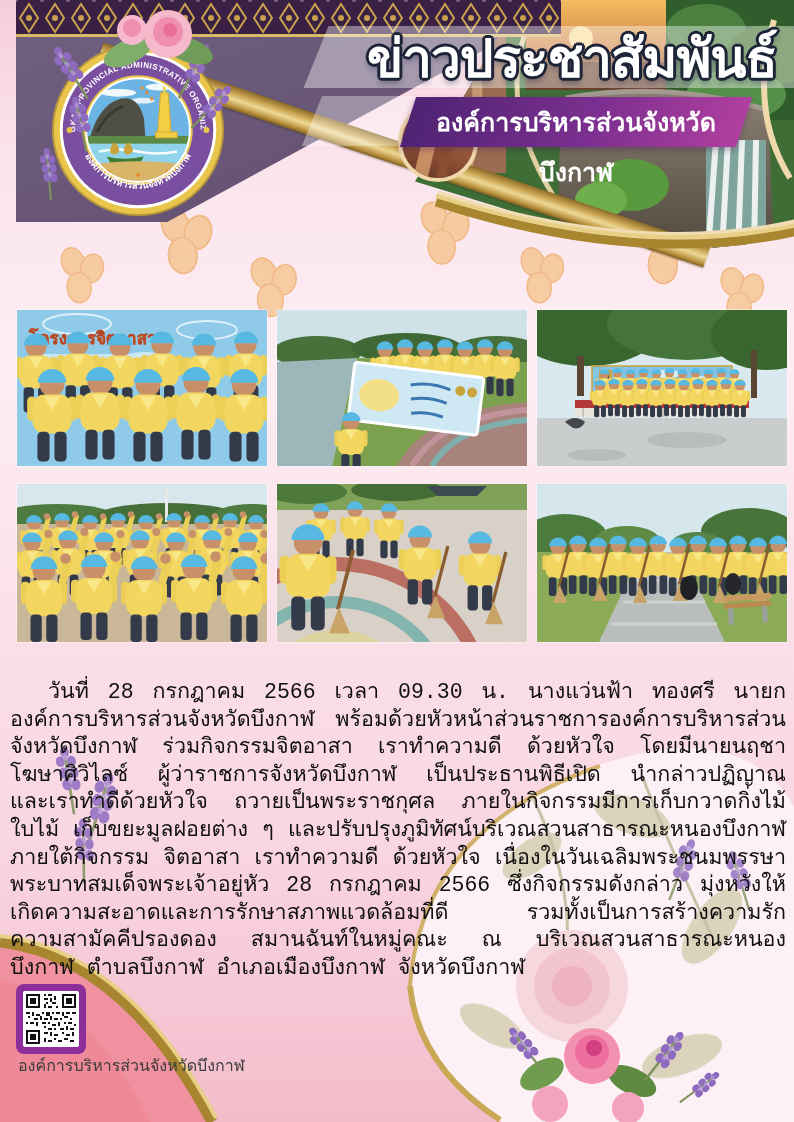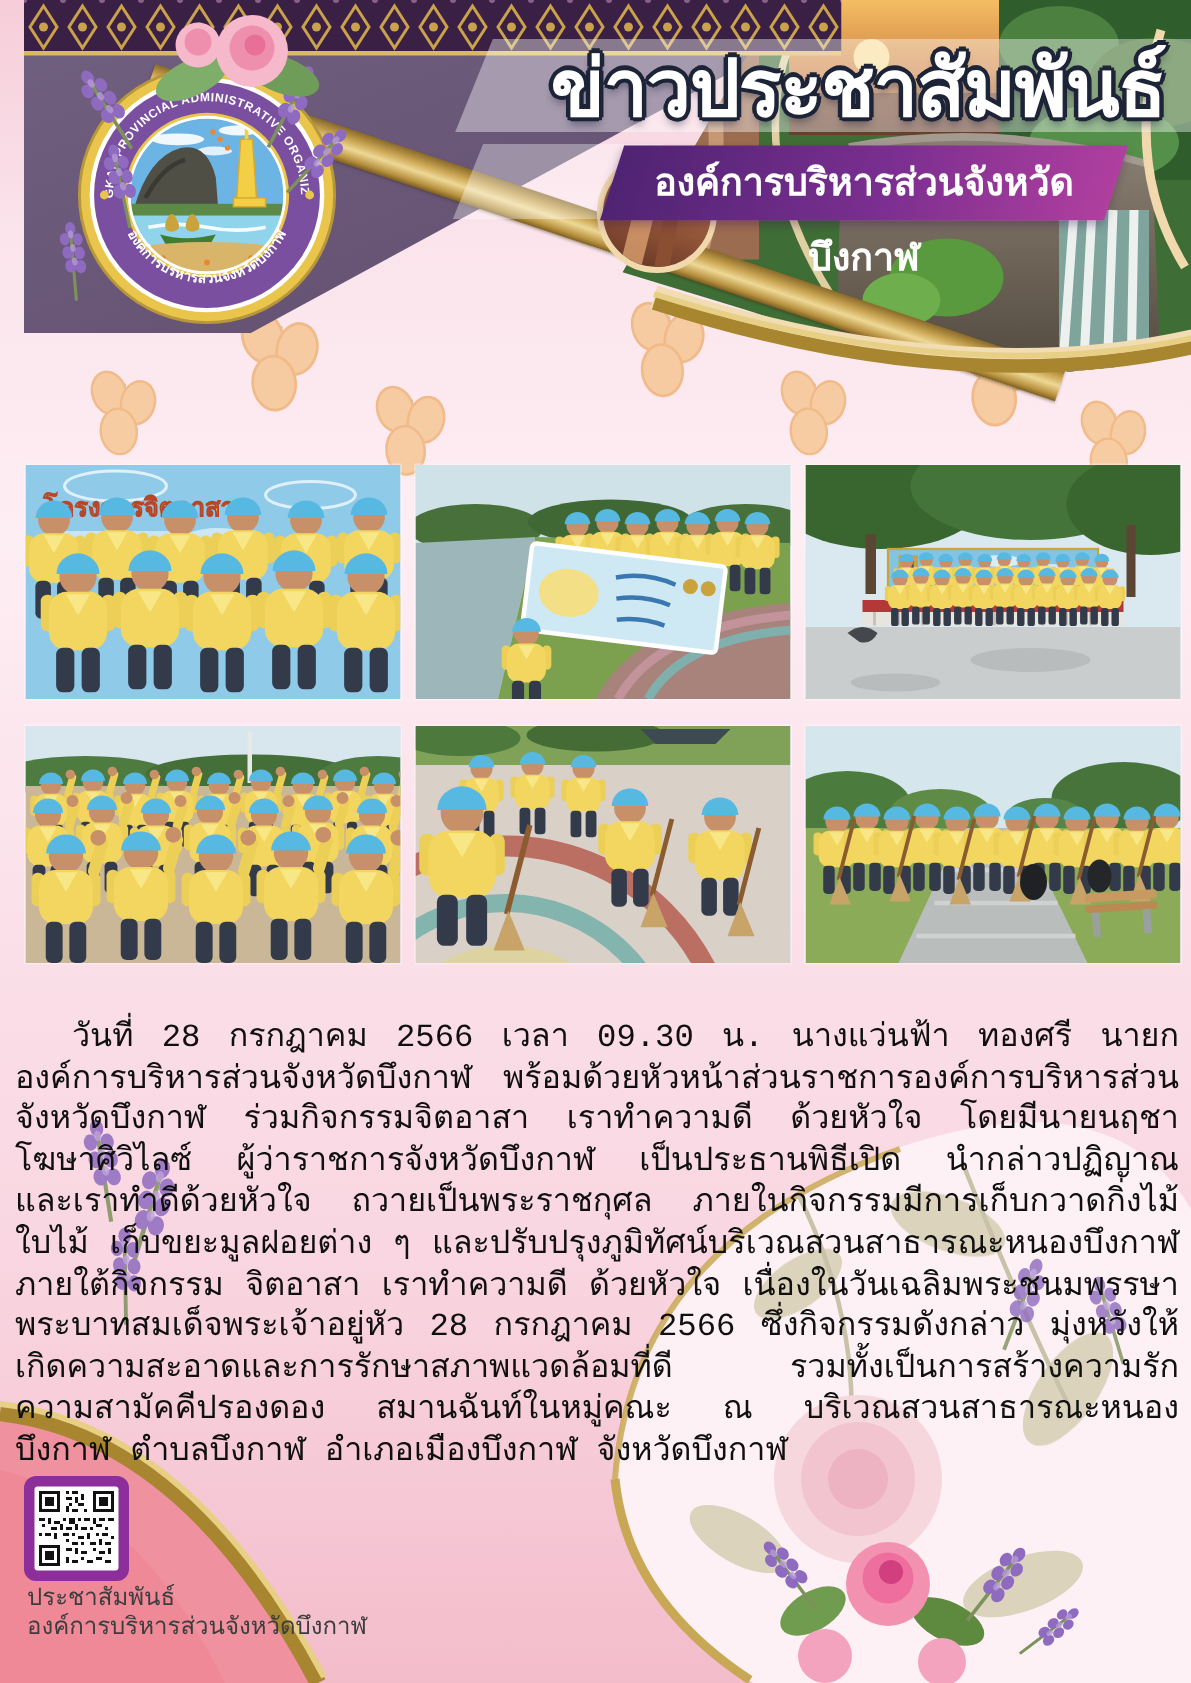--- a/index.html
+++ b/index.html
@@ -598,17 +598,16 @@
             <rect x="11" y="23" width="2" height="1"></rect>
             <rect x="14" y="22" width="1" height="1"></rect>
           <rect x="16" y="23" width="2" height="1"></rect>
             <rect x="19" y="22" width="2" height="1"></rect>
             <rect x="22" y="23" width="2" height="1"></rect>
         </g>
       </svg>
     </div>
   </div>
   <div class="footer-lines">
-    <div>ประชาสัมพันธ์</div>
     <div>องค์การบริหารส่วนจังหวัดบึงกาฬ</div>
   </div>
 
 </div>
 
 </body></html>

